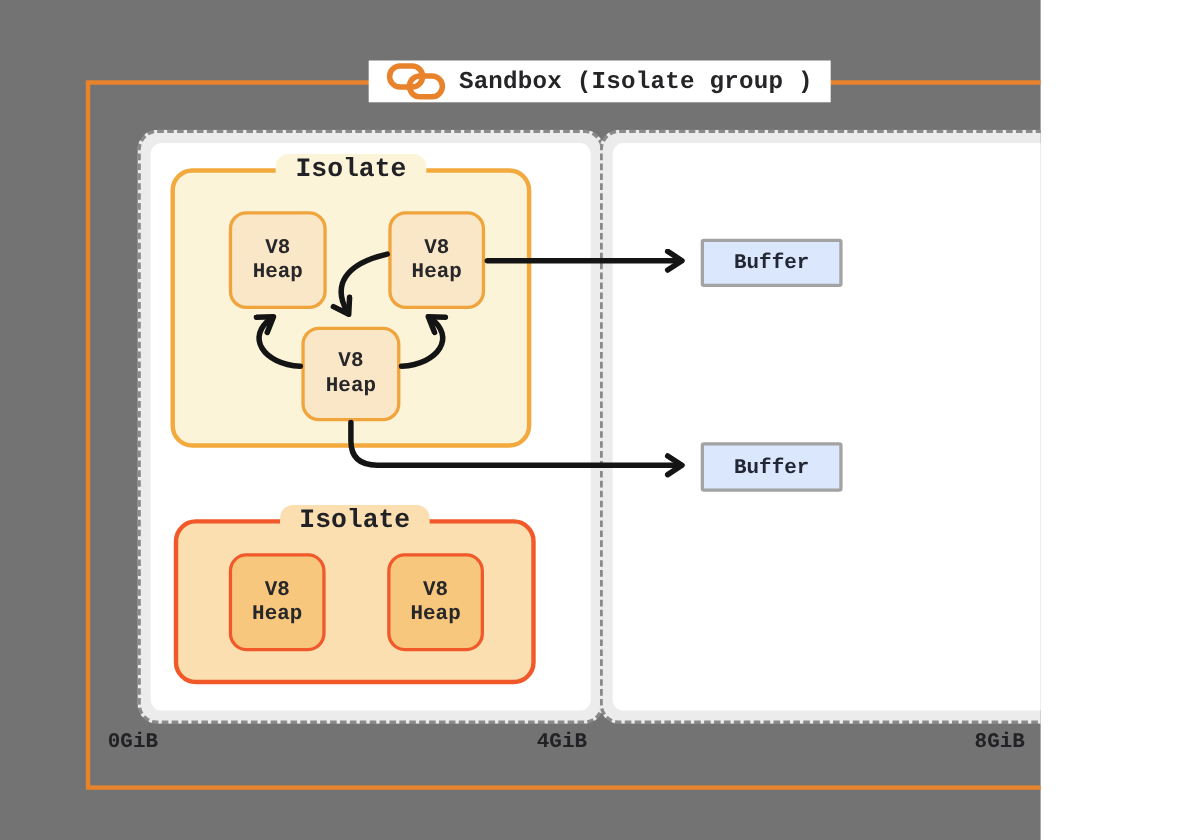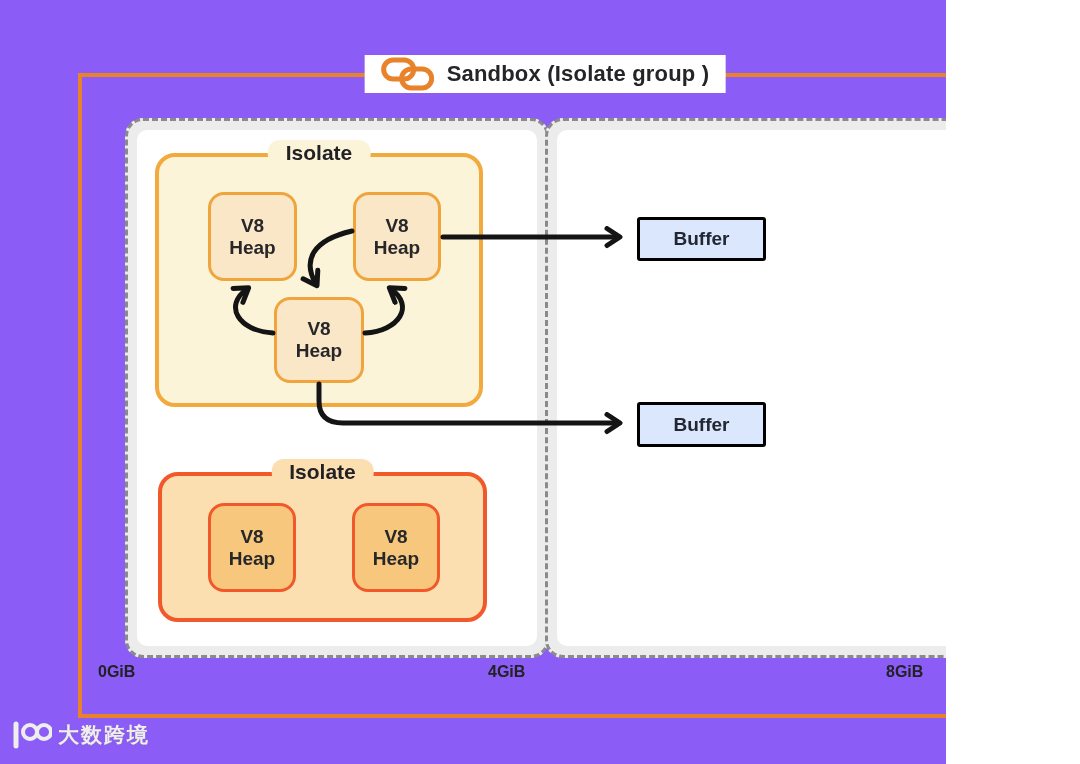--- a/index.html
+++ b/index.html
@@ -1,20 +1,20 @@
 <!DOCTYPE html>
 <html><head>
 <meta charset="utf-8">
 <style>
   html,body{margin:0;padding:0;background:#ffffff;}
   .canvas{
     position:relative;
     width:946px;height:764px;
-    background:#8b5cf6;
-    font-family:Liberation Sans, sans-serif;
+    background:#737373;
+    font-family:Liberation Mono, monospace;
     color:#1d1d1f;
     overflow:hidden;
   }
   
   .outer-box{
     position:absolute;left:78px;top:73px;width:934px;height:645px;
     box-sizing:border-box;border:4px solid #e8832c;background:transparent;
   }
   .title-tab{
     position:absolute;left:545px;top:55px;transform:translateX(-50%);
@@ -29,49 +29,49 @@
   }
   .dashed-left{left:125px;top:118px;width:424px;height:540px;}
   .dashed-right{left:545px;top:118px;width:421px;height:540px;}
   .inner-white{position:absolute;inset:9px;background:#ffffff;border-radius:10px;}
   
   .isolate{position:absolute;box-sizing:border-box;border-radius:20px;z-index:2;}
   .isolate-1{left:155px;top:153px;width:328px;height:254px;border:4px solid #f2a93d;background:#fcf4d9;}
   .isolate-2{left:158px;top:472px;width:329px;height:150px;border:4px solid #f1592a;background:#fbdfb0;}
   .iso-tab{
     position:absolute;top:-17px;left:50%;transform:translateX(-50%);
-    padding:1px 18px;border-radius:12px;font-size:21px;font-weight:bold;
+    padding:1px 18px;border-radius:12px;font-size:24px;font-weight:bold;
     color:#222226;white-space:nowrap;z-index:3;
   }
   .isolate-1 .iso-tab{background:#fcf4d9;}
   .isolate-2 .iso-tab{background:#fbdfb0;}
   
   .heap{
     position:absolute;box-sizing:border-box;border-radius:16px;
     display:flex;align-items:center;justify-content:center;text-align:center;
     font-size:19px;font-weight:bold;line-height:1.15;color:#27272a;z-index:3;
   }
   .heap-amber{border:3.5px solid #f0a43c;background:#fae7c8;}
   .heap-orange{border:3.5px solid #f1592a;background:#f8c77e;}
   .heap .heap-label{display:inline-block;width:58px;}
   .heap-1{left:208px;top:192px;width:89px;height:89px;}
   .heap-2{left:353px;top:192px;width:88px;height:89px;}
   .heap-3{left:274px;top:297px;width:90px;height:86px;}
   .heap-4{left:208px;top:503px;width:88px;height:89px;}
   .heap-5{left:352px;top:503px;width:88px;height:89px;}
   
   .buffer{
-    position:absolute;box-sizing:border-box;border:3px solid #000000;background:#dbe7fd;
+    position:absolute;box-sizing:border-box;border:3px solid #a3a3a3;background:#dbe7fd;
     border-radius:3px;display:flex;align-items:center;justify-content:center;
     font-size:19px;font-weight:bold;color:#222733;z-index:3;
   }
   .buffer-1{left:637px;top:217px;width:129px;height:44px;}
   .buffer-2{left:637px;top:402px;width:129px;height:45px;}
   
-  .axis-label{position:absolute;font-size:16px;font-weight:bold;color:#222226;z-index:4;}
+  .axis-label{position:absolute;font-size:19px;font-weight:bold;color:#222226;z-index:4;}
   .axis-0{left:98px;top:663px;}
   .axis-4{left:488px;top:663px;}
   .axis-8{left:886px;top:663px;}
   
   .arrows-svg{position:absolute;left:0;top:0;z-index:6;pointer-events:none;}
   
   .watermark{
     position:absolute;left:8px;top:720px;display:flex;align-items:center;gap:6px;
     z-index:7;color:#efeeec;font-size:21px;font-weight:bold;letter-spacing:2px;
     text-shadow:0 1px 2px rgba(130,130,130,0.35);
@@ -148,24 +148,14 @@
 
     <path d="M 273 333 C 239 331 223 306 247 289" fill="none" stroke="#141414" stroke-width="5" stroke-linecap="round" marker-end="url(#chev)"></path>
 
     <path d="M 365 333 C 399 331 415 306 391 289" fill="none" stroke="#141414" stroke-width="5" stroke-linecap="round" marker-end="url(#chev)"></path>
 
     <path d="M 443 237 L 618 237" fill="none" stroke="#141414" stroke-width="5" stroke-linecap="round" marker-end="url(#chev)"></path>
 
     <path d="M 319 384 L 319 401 Q 319 423 343 423 L 618 423" fill="none" stroke="#141414" stroke-width="5" stroke-linecap="round" marker-end="url(#chev)"></path>
   </svg>
 
-  <div class="watermark">
-    <span style="display:flex;align-items:center;">
-      <svg width="44" height="30" viewBox="0 0 44 30">
-        <path d="M8 4 L8 26" stroke="#efeeec" stroke-width="5" stroke-linecap="round" fill="none"></path>
-        <circle cx="22" cy="12" r="7" fill="none" stroke="#efeeec" stroke-width="4"></circle>
-        <circle cx="36" cy="12" r="7" fill="none" stroke="#efeeec" stroke-width="4"></circle>
-      </svg>
-    </span>
-    <span>大数跨境</span>
-  </div>
 
 </div>
 
 </body></html>

